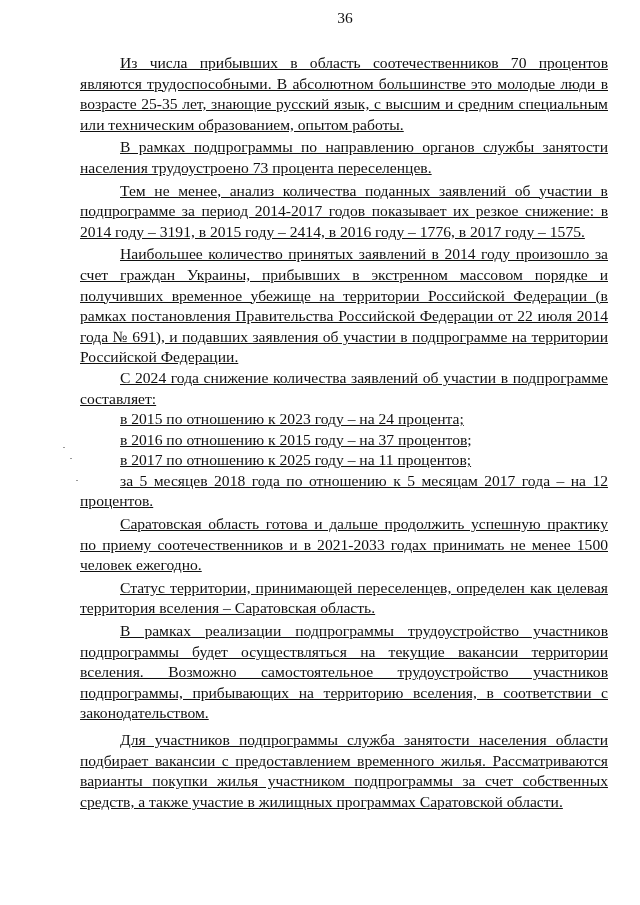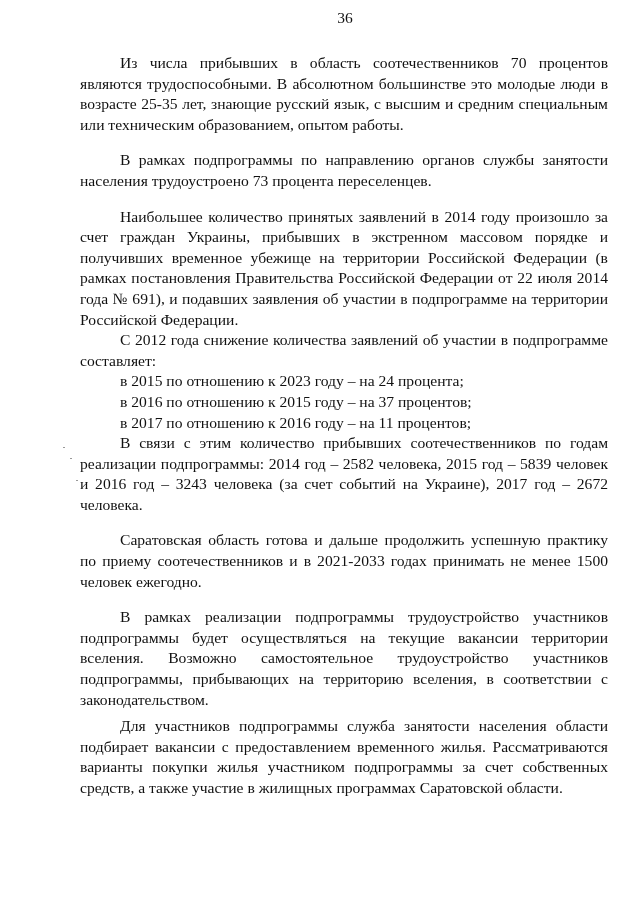--- a/index.html
+++ b/index.html
@@ -1,40 +1,42 @@
 <!DOCTYPE html>
 <html><head>
   <meta charset="utf-8">
   <style>
     html, body { margin: 0; padding: 0; background: #ffffff; }
     body { width: 640px; height: 905px; position: relative; overflow: hidden;
            font-family: "Liberation Serif", "DejaVu Serif", serif; color: #111; }
     .page-number { position: absolute; top: 8px; left: 0; width: 690px; text-align: center;
                    font-size: 15.5px; line-height: 20px; }
     .content { position: absolute; top: 53px; left: 80px; width: 528px; font-size: 15.6px; line-height: 20.6px; }
-    .content p { margin: 0; text-align: justify; text-indent: 40px; hyphens: none; }
-    .content p.gap { margin-top: 15px; }
+    .content p { margin: 0; text-align: justify; text-indent: 40px; hyphens: none; text-decoration: underline; }
+    .content p.gap { margin-top: 2px; }
     .content p.gap2 { margin-top: 6px; }
     .speck { position: absolute; width: 2px; height: 1px; background: #999; }
   </style>
 </head>
 <body>
 
 <div class="page-number">36</div>
 
 <div class="content">
   <p>Из числа прибывших в область соотечественников 70 процентов являются трудоспособными. В абсолютном большинстве это молодые люди в возрасте 25-35 лет, знающие русский язык, с высшим и средним специальным или техническим образованием, опытом работы.</p>
   <p class="gap">В рамках подпрограммы по направлению органов службы занятости населения трудоустроено 73 процента переселенцев.</p>
+  <p class="gap">Тем не менее, анализ количества поданных заявлений об участии в подпрограмме за период 2014-2017 годов показывает их резкое снижение: в 2014 году – 3191, в 2015 году – 2414, в 2016 году – 1776, в 2017 году – 1575.</p>
   <p class="gap">Наибольшее количество принятых заявлений в 2014 году произошло за счет граждан Украины, прибывших в экстренном массовом порядке и получивших временное убежище на территории Российской Федерации (в рамках постановления Правительства Российской Федерации от 22 июля 2014 года № 691), и подавших заявления об участии в подпрограмме на территории Российской Федерации.</p>
-  <p>С 2012 года снижение количества заявлений об участии в подпрограмме составляет:</p>
+  <p>С 2024 года снижение количества заявлений об участии в подпрограмме составляет:</p>
   <p>в 2015 по отношению к 2023 году – на 24 процента;</p>
   <p>в 2016 по отношению к 2015 году – на 37 процентов;</p>
-  <p>в 2017 по отношению к 2016 году – на 11 процентов;</p>
-  <p>В связи с этим количество прибывших соотечественников по годам реализации подпрограммы: 2014 год – 2582 человека, 2015 год – 5839 человек и 2016 год – 3243 человека (за счет событий на Украине), 2017 год – 2672 человека.</p>
+  <p>в 2017 по отношению к 2025 году – на 11 процентов;</p>
+  <p>за 5 месяцев 2018 года по отношению к 5 месяцам 2017 года – на 12 процентов.</p>
   <p class="gap">Саратовская область готова и дальше продолжить успешную практику по приему соотечественников и в 2021-2033 годах принимать не менее 1500 человек ежегодно.</p>
+  <p class="gap">Статус территории, принимающей переселенцев, определен как целевая территория вселения – Саратовская область.</p>
   <p class="gap">В рамках реализации подпрограммы трудоустройство участников подпрограммы будет осуществляться на текущие вакансии территории вселения. Возможно самостоятельное трудоустройство участников подпрограммы, прибывающих на территорию вселения, в соответствии с законодательством.</p>
   <p class="gap2">Для участников подпрограммы служба занятости населения области подбирает вакансии с предоставлением временного жилья. Рассматриваются варианты покупки жилья участником подпрограммы за счет собственных средств, а также участие в жилищных программах Саратовской области.</p>
 
 </div>
 
 <div class="speck" style="left:63px;top:447px;"></div>
 <div class="speck" style="left:70px;top:458px;"></div>
 <div class="speck" style="left:76px;top:480px;"></div>
 
 </body></html>

